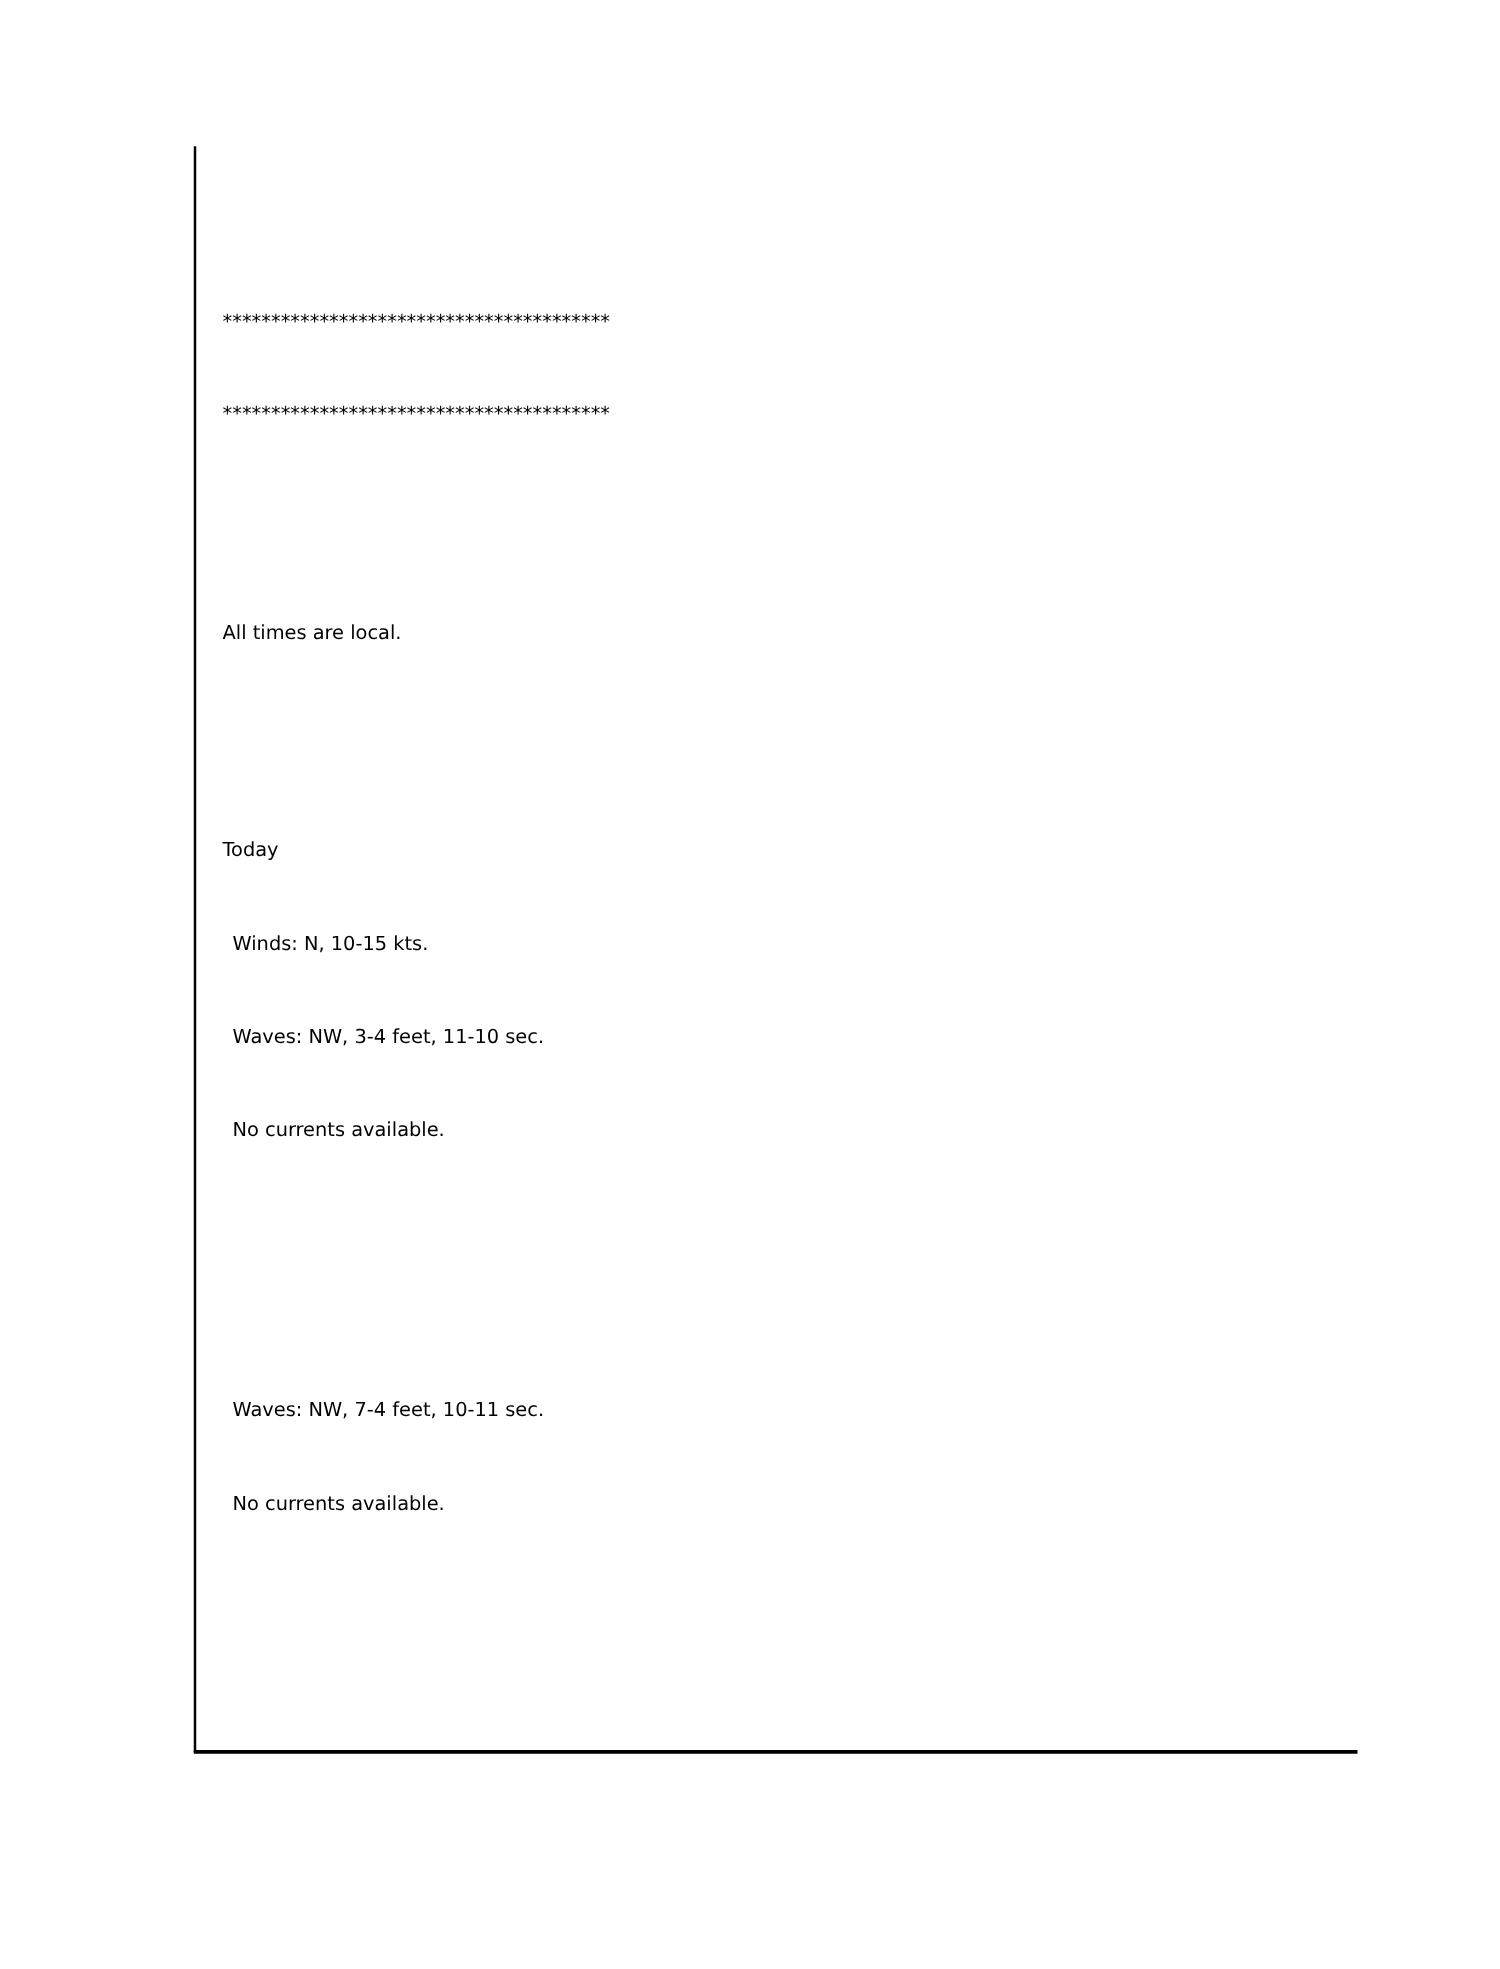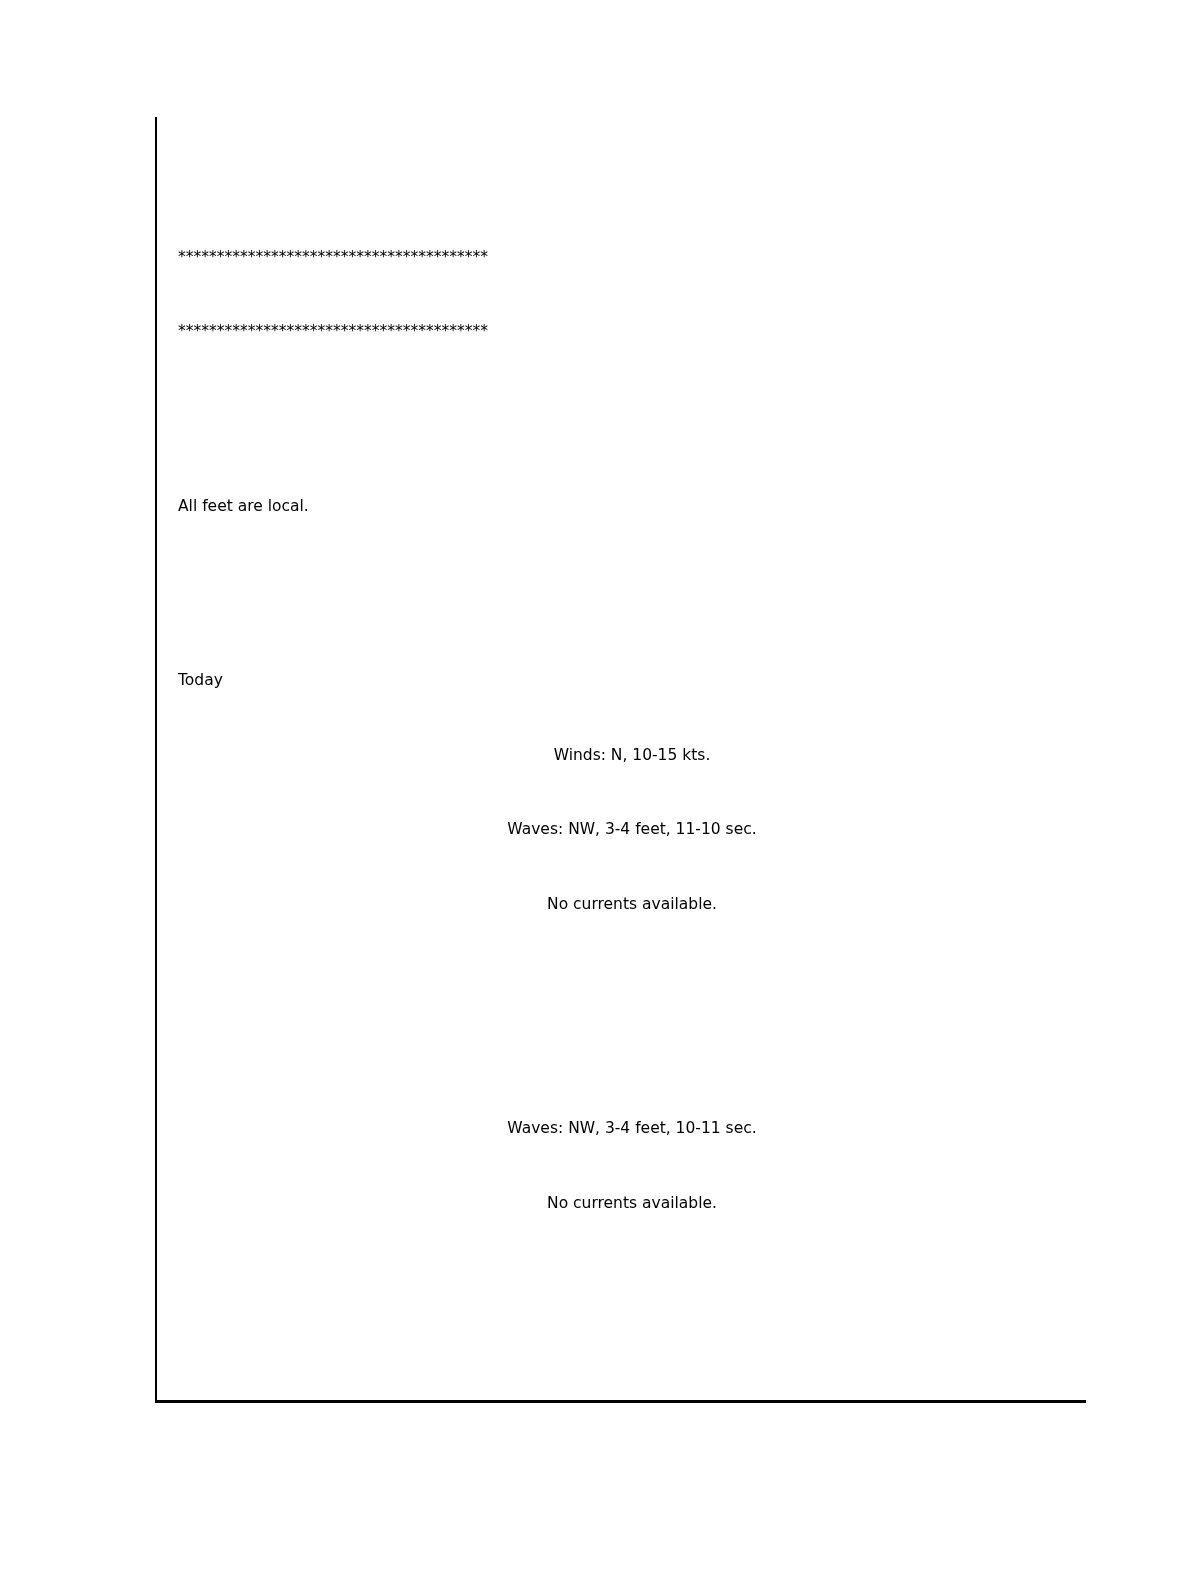--- a/index.html
+++ b/index.html
@@ -36,47 +36,47 @@
     position: absolute;
     left: 178px;
     top: 120px;
     width: 900px;
     font-size: 15.5px;
     line-height: 24.9px;
     color: #000000;
     white-space: pre-wrap;
   }
   .block { margin-bottom: 24.9px; }
-  .detail { padding-left: 8px; text-align: center; }
+  .detail { padding-left: 8px; }
 </style>
 </head>
 <body>
 
 <div class="page">
   <div class="border-left"></div>
   <div class="border-bottom"></div>
 
   <div class="text-block">
 
     <div class="block">
       <div>****************************************</div>
       <div>****************************************</div>
     </div>
 
-    <div class="block">All feet are local.</div>
+    <div class="block">All times are local.</div>
 
     <div class="block">
       <div>Today</div>
       <div class="detail">Winds: N, 10-15 kts.</div>
       <div class="detail">Waves: NW, 3-4 feet, 11-10 sec.</div>
       <div class="detail">No currents available.</div>
     </div>
 
     <div class="block">
-      <div class="detail">Waves: NW, 3-4 feet, 10-11 sec.</div>
+      <div class="detail">Waves: NW, 7-4 feet, 10-11 sec.</div>
       <div class="detail">No currents available.</div>
     </div>
 
     
 
     
 
     
 
     

